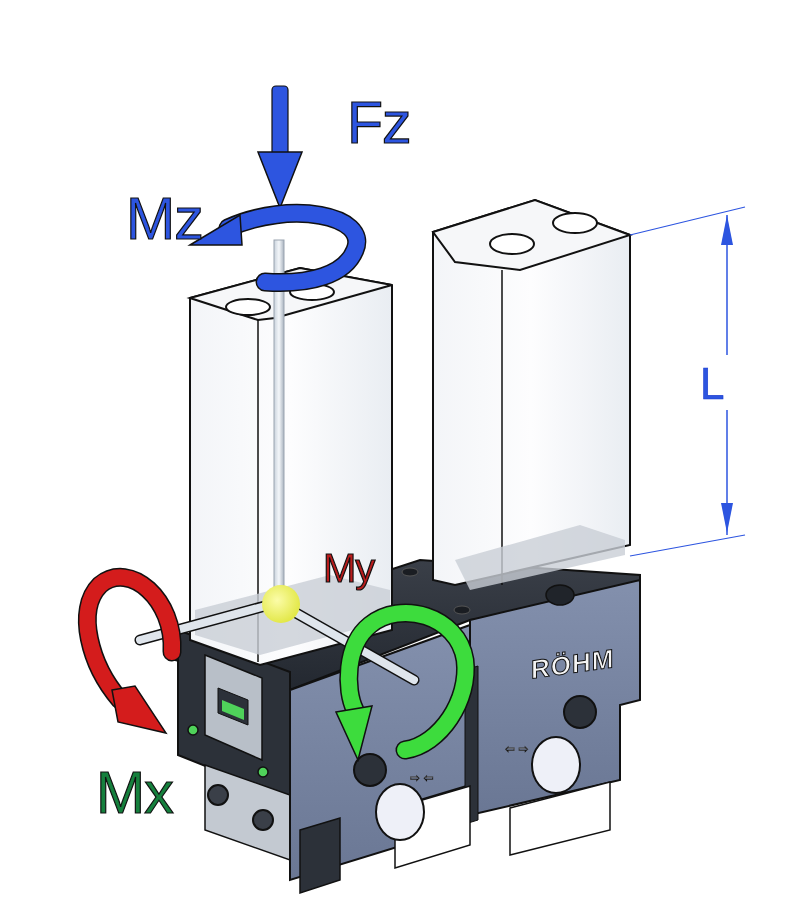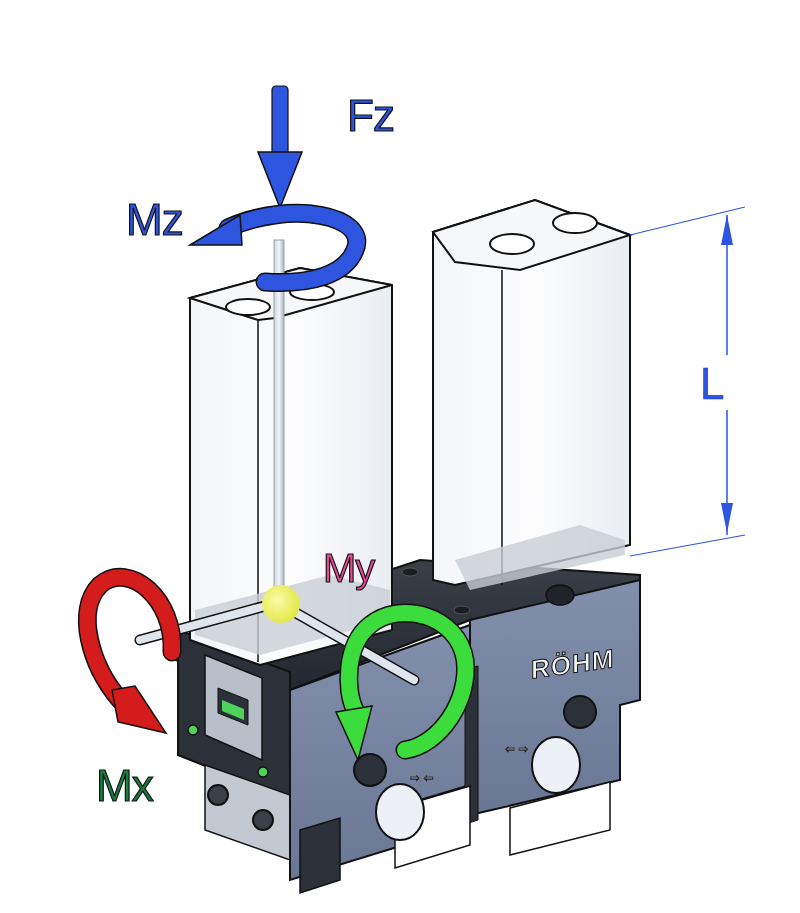--- a/index.html
+++ b/index.html
@@ -1,21 +1,21 @@
 <!DOCTYPE html>
 <html><head>
 <meta charset="utf-8">
 <style>
   html,body{margin:0;padding:0;background:#ffffff;}
   body{width:800px;height:913px;overflow:hidden;position:relative;font-family:"Liberation Sans",sans-serif;}
   #stage{position:absolute;left:0;top:0;width:800px;height:913px;}
-  .lbl{position:absolute;font-family:"Liberation Sans",sans-serif;font-size:44px;letter-spacing:-1px;line-height:1;-webkit-text-stroke:1.2px #111;}
+  .lbl{position:absolute;font-family:"Liberation Sans",sans-serif;font-size:59px;letter-spacing:-1px;line-height:1;-webkit-text-stroke:1.2px #111;}
   .lbl-fz{left:347px;top:94px;color:#2d55e0;}
-  .lbl-mz{left:126px;top:198px;color:#2d55e0;}
-  .lbl-my{left:323px;top:548px;color:#ec4899;font-size:40px;}
+  .lbl-mz{left:126px;top:190px;color:#2d55e0;}
+  .lbl-my{left:323px;top:548px;color:#b91c1c;font-size:40px;}
   .lbl-mx{left:96px;top:764px;color:#15803d;}
   .lbl-l{left:700px;top:362px;color:#2d55e0;font-size:44px;-webkit-text-stroke:0.6px #1a3bd0;}
   .brand{position:absolute;left:531px;top:649px;font-size:26px;font-weight:bold;color:#f4f4f4;letter-spacing:1px;-webkit-text-stroke:1px #111;transform:skewY(-8deg);}
 </style>
 </head>
 <body>
 
 <div id="stage">
 <svg width="800" height="913" viewBox="0 0 800 913" xmlns="http://www.w3.org/2000/svg">
   <defs>

